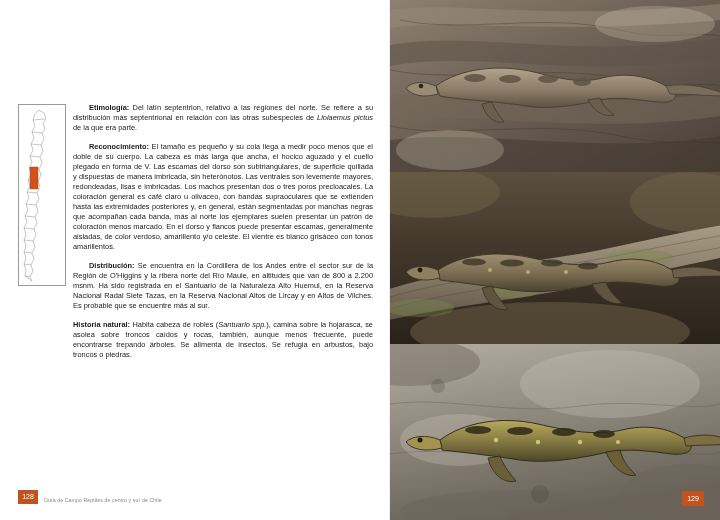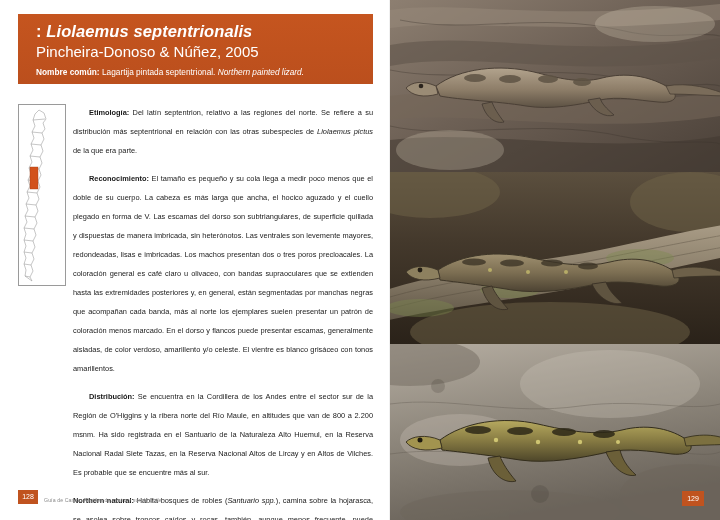--- a/index.html
+++ b/index.html
@@ -88,21 +88,21 @@
 
   
   .text-col {
     position: absolute;
     left: 73px;
     top: 103px;
     width: 300px;
   }
   .para {
     font-size: 7.4px;
-    line-height: 19px;
+    line-height: 10px;
     color: #1a1a1a;
     text-align: justify;
     margin-bottom: 9px;
   }
   .para b { font-weight: bold; }
   .para i { font-style: italic; }
   .para.indent { text-indent: 16px; }
 
   
   .folio-left {
@@ -167,31 +167,20 @@
     background: rgba(0,0,0,0.06);
   }
 </style>
 </head>
 <body>
 
 <div class="page">
 
   <div class="left-page">
 
-    <div class="header-band">
-      <div class="header-inner">
-        <div class="species-name"><span class="colon">:</span> <span>Liolaemus septentrionalis</span></div>
-        <div class="authority">Pincheira-Donoso &amp; Núñez, 2005</div>
-        <div class="common-line">
-          <b>Nombre común:</b>
-          <span>Lagartija pintada septentrional.</span>
-          <i>Northern painted lizard.</i>
-        </div>
-      </div>
-    </div>
 
     <div class="map-box">
       <svg class="map-svg" width="46" height="180" viewBox="0 0 46 180">
         <rect x="0" y="0" width="46" height="180" fill="#ffffff"></rect>
         <g stroke="#8d8d8d" stroke-width="0.5" fill="none">
           <path d="M20 5 L25 8 L27 14 L24 18 L26 24 L23 28 L25 34 L22 40 L24 46 L21 52 L23 58 L20 64 L22 70 L19 76 L21 82 L18 88 L20 94 L17 100 L19 106 L16 112 L18 118 L15 124 L17 130 L14 136 L16 142 L13 148 L15 154 L12 160 L14 166 L11 172 L13 176"></path>
           <path d="M20 5 L16 9 L14 15 L16 21 L13 27 L15 33 L12 39 L14 45 L11 51 L13 57 L10 63 L12 69 L9 75 L11 81 L8 87 L10 93 L7 99 L9 105 L6 111 L8 117 L5 123 L7 129 L5 135 L7 141 L5 147 L7 153 L5 159 L7 165 L6 171 L13 176"></path>
           <line x1="14" y1="15" x2="26" y2="14"></line>
           <line x1="13" y1="27" x2="23" y2="28"></line>
           <line x1="12" y1="39" x2="22" y2="40"></line>
@@ -218,21 +207,21 @@
 
       <div class="para indent">
         <b>Reconocimiento:</b><span> El tamaño es pequeño y su cola llega a medir poco menos que el doble de su cuerpo. La cabeza es más larga que ancha, el hocico aguzado y el cuello plegado en forma de V. Las escamas del dorso son subtriangulares, de superficie quillada y dispuestas de manera imbricada, sin heterónotos. Las ventrales son levemente mayores, redondeadas, lisas e imbricadas. Los machos presentan dos o tres poros precloacales. La coloración general es café claro u olivaceo, con bandas supraoculares que se extienden hasta las extremidades posteriores y, en general, están segmentadas por manchas negras que acompañan cada banda, más al norte los ejemplares suelen presentar un patrón de coloración menos marcado. En el dorso y flancos puede presentar escamas, generalmente aisladas, de color verdoso, amarillento y/o celeste. El vientre es blanco grisáceo con tonos amarillentos.</span>
       </div>
 
       <div class="para indent">
         <b>Distribución:</b><span> Se encuentra en la Cordillera de los Andes entre el sector sur de la Región de O'Higgins y la ribera norte del Río Maule, en altitudes que van de 800 a 2.200 msnm. Ha sido registrada en el Santuario de la Naturaleza Alto Huemul, en la Reserva Nacional Radal Siete Tazas, en la Reserva Nacional Altos de Lircay y en Altos de Vilches. Es probable que se encuentre más al sur.</span>
       </div>
 
       <div class="para">
-        <b>Northern natural:</b><span> Habita bosques de robles (</span><i>Santuario spp.</i><span>), camina sobre la hojarasca, se asolea sobre troncos caídos y rocas, también, aunque menos frecuente, puede encontrarse trepando árboles. Se alimenta de insectos. Se refugia en arbustos, bajo troncos o piedras.</span>
+        <b>Historia natural:</b><span> Habita cabeza de robles (</span><i>Santuario spp.</i><span>), camina sobre la hojarasca, se asolea sobre troncos caídos y rocas, también, aunque menos frecuente, puede encontrarse trepando árboles. Se alimenta de insectos. Se refugia en arbustos, bajo troncos o piedras.</span>
       </div>
     </div>
 
     <div class="folio-left">128</div>
     <div class="footer-text-left">Guía de Campo Reptiles de centro y sur de Chile</div>
   </div>
 
   <div class="spine"></div>
 
   <div class="right-page">

